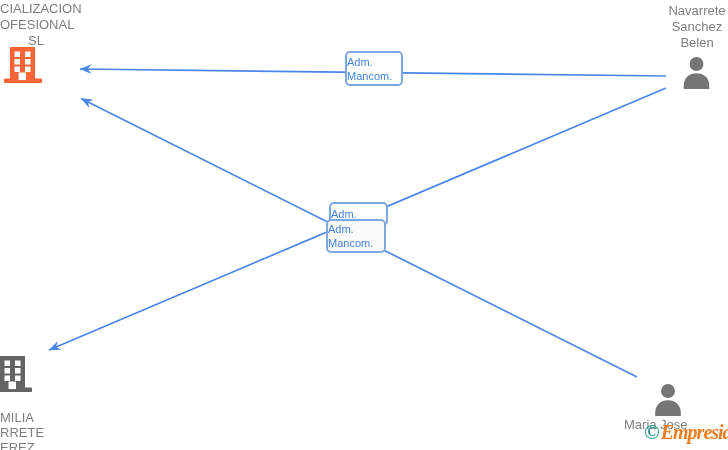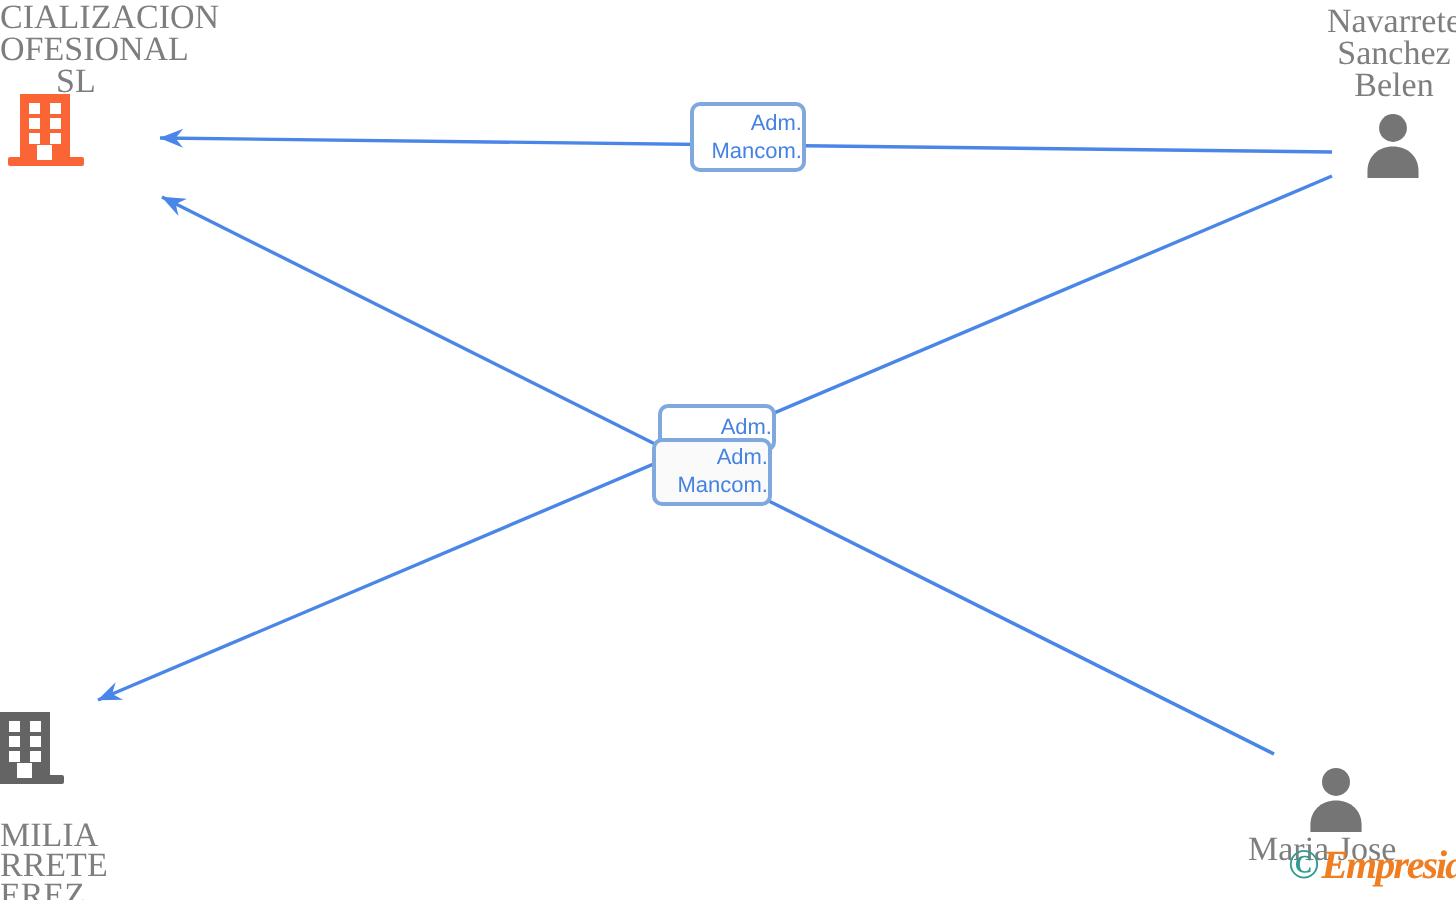--- a/index.html
+++ b/index.html
@@ -27,40 +27,39 @@
     stroke: #4a86e8;
     stroke-width: 1.7;
   }
   .node-icon {
     position: absolute;
     z-index: 2;
   }
   .node-label {
     position: absolute;
     color: #7e7e7e;
-    font-size: 17px;
+    font-size: 13px;
     z-index: 2;
     white-space: nowrap;
-    font-family: Liberation Serif, serif;
   }
   .company-a-label { left: 0px; top: 1px; line-height: 16px; }
   .company-a-label .l3 { padding-left: 28px; }
   .person-b-label { left: 653px; top: 3px; width: 88px; text-align: center; line-height: 16px; }
   .company-c-label { left: 0px; top: 410px; line-height: 15px; }
   .person-d-label { left: 624px; top: 417px; width: 88px; text-align: left; line-height: 15px; }
   .edge-label {
     position: absolute;
     box-sizing: border-box;
     background: #ffffff;
     border: 2px solid #7fa8df;
     border-radius: 5px;
     color: #4483e2;
     font-size: 11px;
     line-height: 14px;
-    text-align: right;
+    text-align: left;
     display: flex;
     flex-direction: column;
     justify-content: center;
     overflow: hidden;
   }
   .edge-label-1 { left: 345px; top: 51px; width: 58px; height: 35px; z-index: 3; }
   .edge-label-2 { left: 329px; top: 202px; width: 59px; height: 24px; z-index: 3; }
   .edge-label-3 { left: 326px; top: 219px; width: 60px; height: 34px; z-index: 4; background: #fafafa; }
   .watermark {
     position: absolute;

